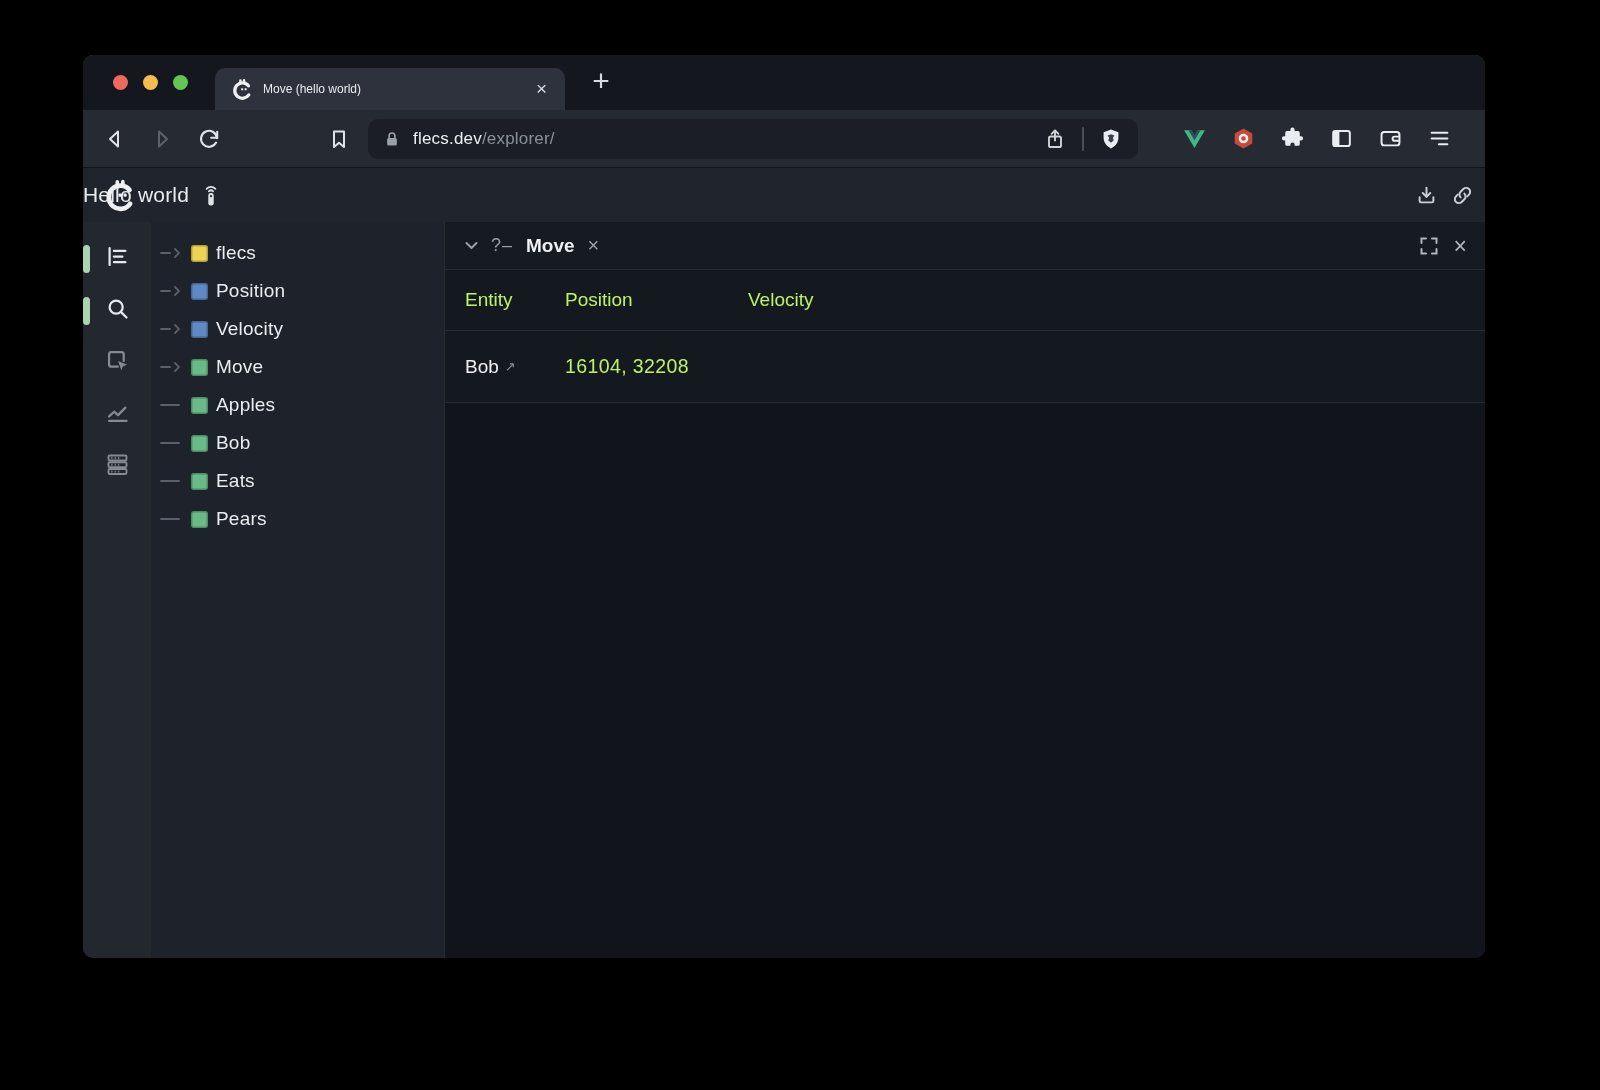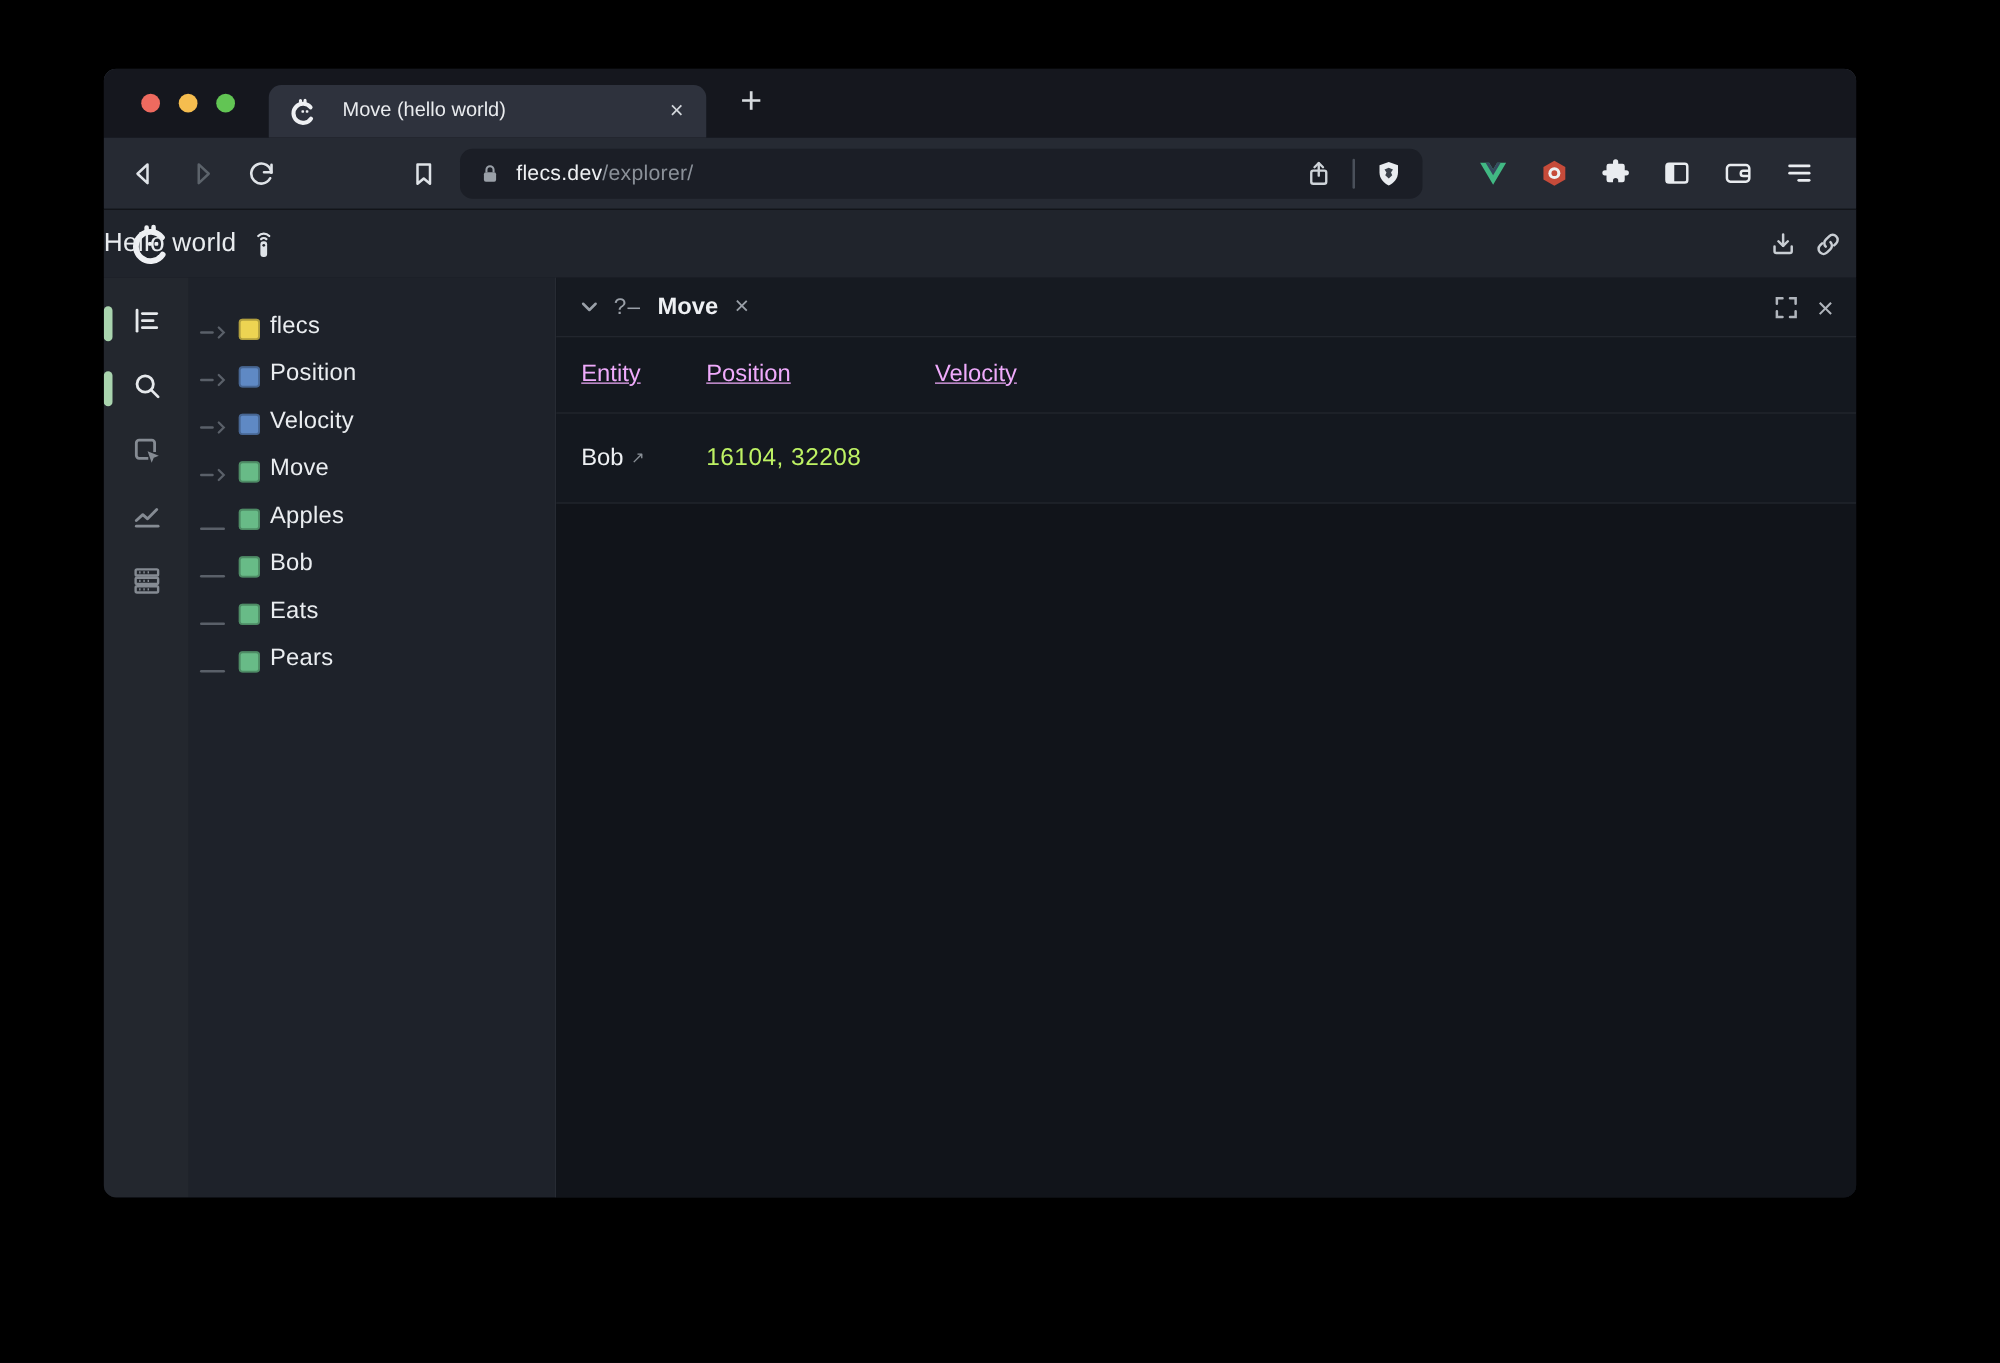--- a/index.html
+++ b/index.html
@@ -10,21 +10,21 @@
     background:#15171e; border-radius:10px; overflow:hidden;
     box-shadow: inset 0 1px 0 #3a4049, 0 8px 40px rgba(0,0,0,.7); }
 
   
   .tabbar { position:relative; height:55px; background:#15171e; }
   .traffic { position:absolute; top:20px; left:30px; display:flex; gap:15px; }
   .traffic span { width:15px; height:15px; border-radius:50%; display:block; }
   .tab { position:absolute; left:132px; top:13px; width:350px; height:42px;
     background:#2e323d; border-radius:10px 10px 0 0; display:flex; align-items:center; padding:0 16px; }
   .tab-favicon { width:23px; height:23px; flex:none; }
-  .tab-title { margin-left:20px; flex:1; font-size:16px; font-weight:500; color:#e9ebee;
+  .tab-title { margin-left:9px; flex:1; font-size:12px; font-weight:500; color:#e9ebee;
     white-space:nowrap; overflow:hidden; }
   .tab-close { font-size:19px; color:#d3d7dc; cursor:default; padding:0 2px; }
   .newtab { position:absolute; left:500px; top:7px; width:36px; height:40px; text-align:center;
     font-size:30px; font-weight:300; color:#d6dade; line-height:38px; }
 
   
   .navbar { height:57px; background:#262a33; display:flex; align-items:center; padding:0 20px; }
   .nav-icon { width:24px; height:24px; flex:none; display:flex; align-items:center; justify-content:center; }
   .nav-icon svg { width:24px; height:24px; }
   .mr23 { margin-right:23px; }
@@ -56,21 +56,21 @@
   .content { display:flex; height:736px; }
 
   .iconbar { position:relative; width:68px; background:#23272e; flex:none;
     display:flex; flex-direction:column; align-items:center; padding-top:20px; }
   .side-icon { width:28px; height:28px; margin-bottom:24px; display:flex; align-items:center; justify-content:center; }
   .side-icon svg { width:27px; height:27px; }
   .pill { position:absolute; left:0; width:7px; height:28px; border-radius:3.5px; }
   .pill-1 { top:23px; } .pill-2 { top:75px; }
 
   .treepanel { width:294px; background:#1e222a; flex:none; padding-top:12px; border-right:1px solid #272b33; }
-  .tree-item { height:38px; display:flex; align-items:flex-end; padding-left:9px; cursor:default; }
+  .tree-item { height:38px; display:flex; align-items:center; padding-left:9px; cursor:default; }
   .conn { width:22px; flex:none; display:flex; align-items:center; }
   .conn .line { height:2px; background:#5a6069; border-radius:1px; }
   .conn.exp .line { width:11px; margin-right:1px; }
   .conn.leaf .line { width:20px; }
   .conn svg { width:10px; height:12px; flex:none; }
   .tree-sq { width:17px; height:17px; border-radius:3px; margin-left:9px; margin-right:8px; flex:none;
     box-shadow: inset 0 0 0 1.5px rgba(0,0,0,.25); }
   .tree-label { font-size:19px; color:#eaedf0; letter-spacing:.2px; }
 
   .mainpanel { flex:1; background:#11141a; display:flex; flex-direction:column; min-width:0; }
@@ -79,21 +79,21 @@
   .ph-chevron svg { width:17px; height:17px; display:block; }
   .ph-query { margin-left:11px; font-size:18px; color:#9aa0a8; letter-spacing:1px; }
   .ph-title { margin-left:13px; font-size:19px; font-weight:600; color:#eef0f3; }
   .ph-close { margin-left:13px; font-size:20px; color:#9aa0a8; }
   .ph-right { margin-left:auto; display:flex; align-items:center; gap:15px; }
   .ph-right svg { width:20px; height:20px; display:block; }
   .ph-panel-close { font-size:23px; color:#b0b5bc; line-height:20px; }
 
   .tbl-header { height:61px; display:flex; align-items:center; padding:0 20px;
     background:#14181f; border-bottom:1px solid #262a32; flex:none; }
-  .tbl-header .c { font-size:19px; color:#f0abfc;text-decoration:underline; }
+  .tbl-header .c { font-size:19px; color:#bef264; }
   .c1 { width:100px; flex:none; } .c2 { width:183px; flex:none; } .c3 { flex:1; }
   .tbl-row { height:72px; display:flex; align-items:center; padding:0 20px;
     background:#14181f; border-bottom:1px solid #262a32; flex:none; }
   .ent-name { font-size:19px; color:#eef0f3; }
   .ent-link { font-size:13px; color:#8a9097; margin-left:6px; position:relative; top:-2px; }
   .val { font-size:19.5px; letter-spacing:.4px; }
   .tbl-rest { flex:1; background:#11141a; }
 </style>
 </head>
 <body>

